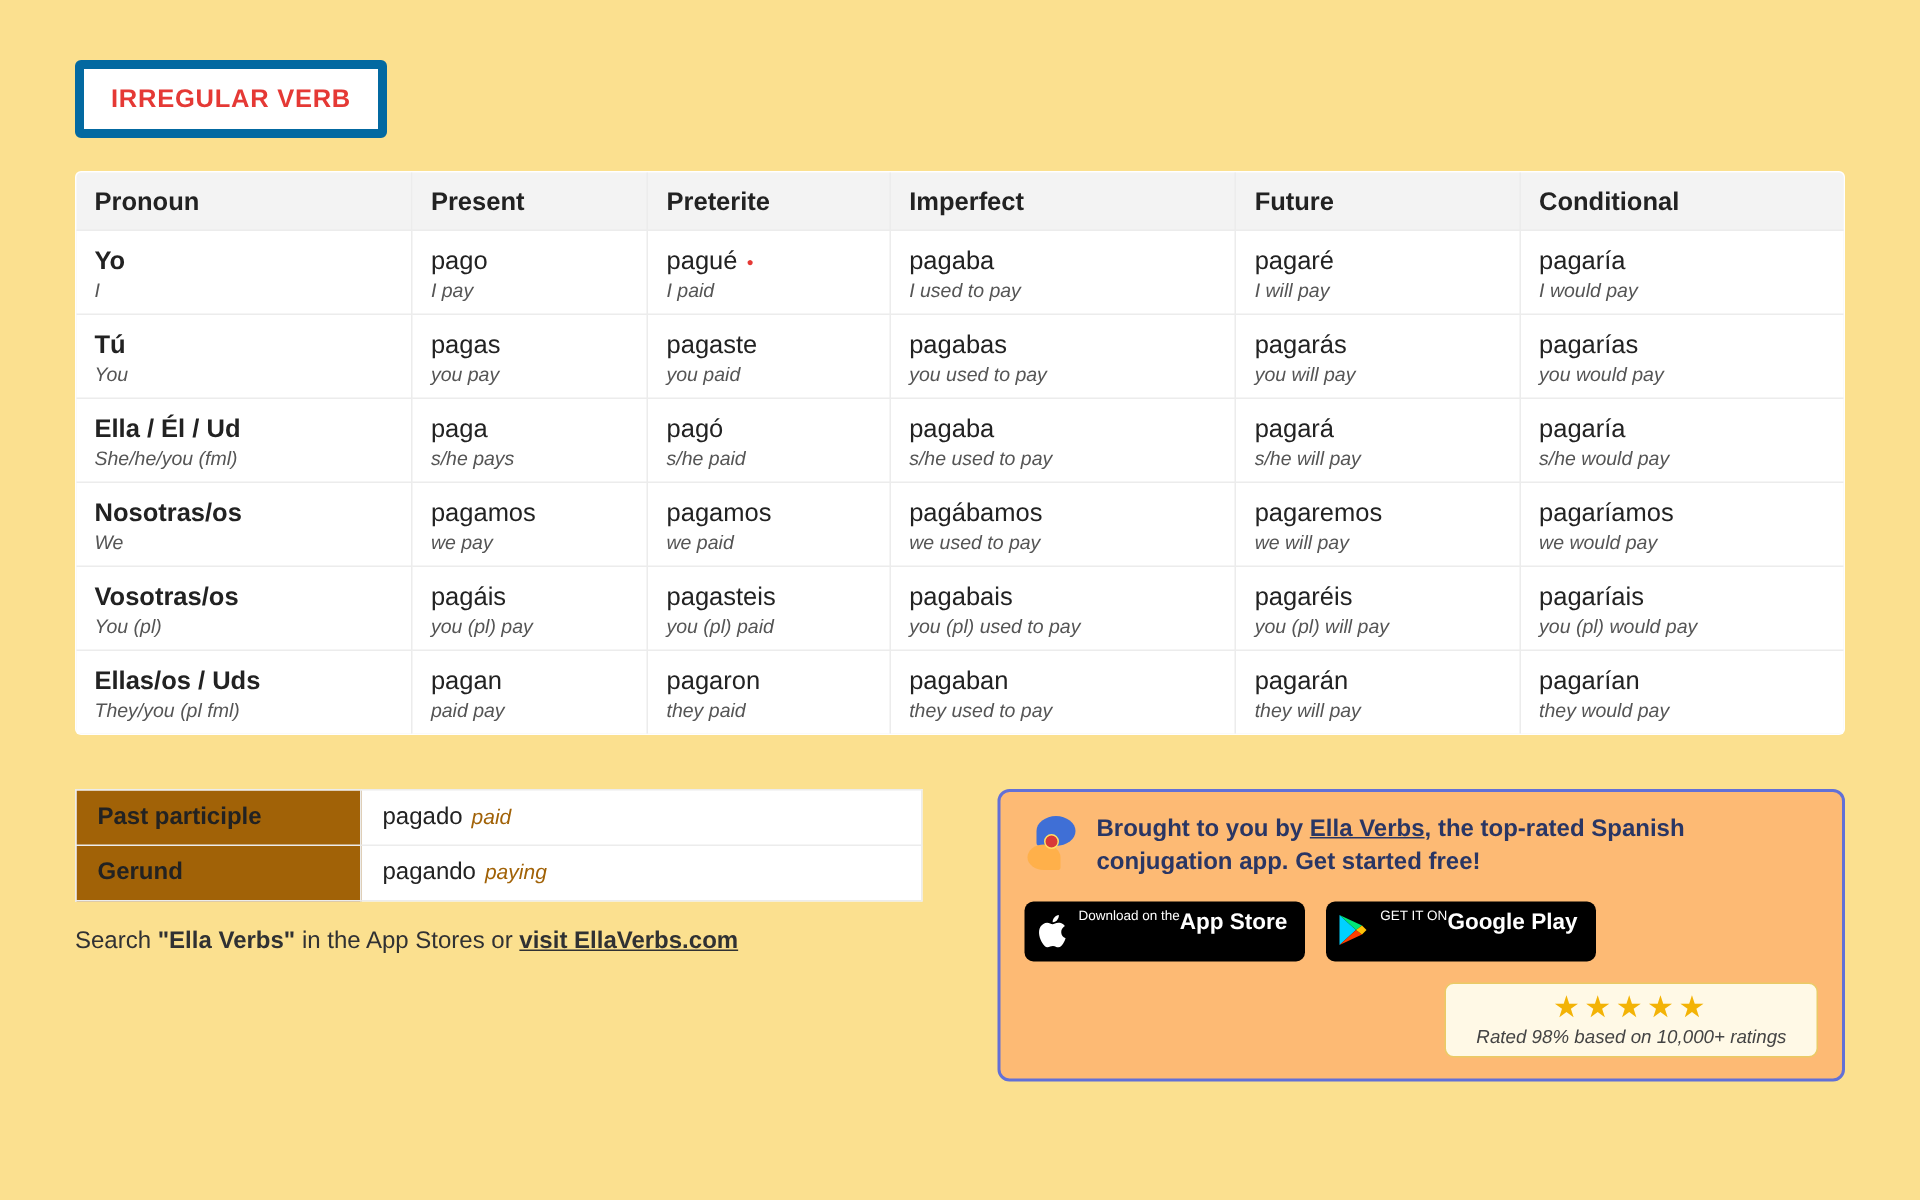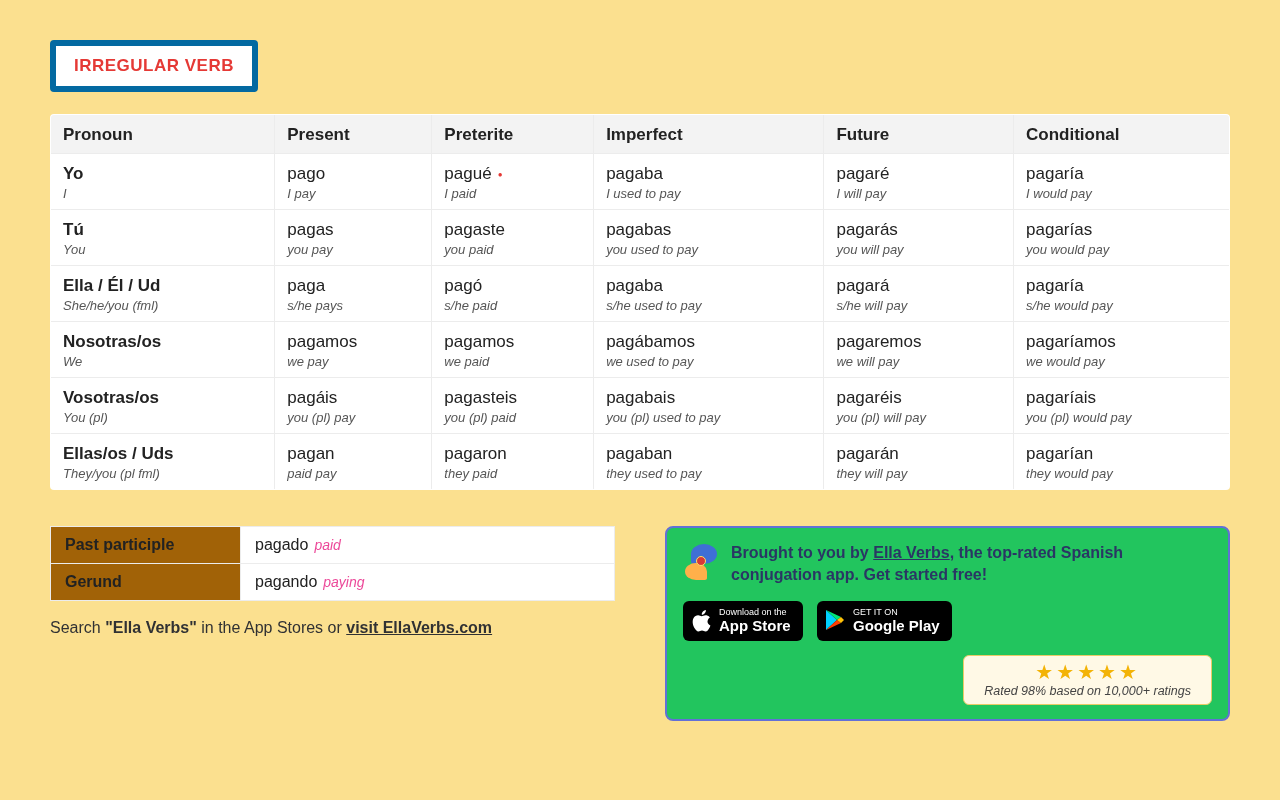--- a/index.html
+++ b/index.html
@@ -35,44 +35,44 @@
   .conj-table th { background: #f3f3f3; font-weight: 700; font-size: 17px; }
   .cell-main { font-size: 17px; color: #222; }
   .cell-sub { font-size: 13px; font-style: italic; color: #555; margin-top: 2px; }
   .dot::after { content: "●"; color: #e53935; font-size: 8px; margin-left: 6px; vertical-align: middle;}
   
   .bottom-row { display: flex; gap: 50px; margin-top: 36px; align-items: flex-start; }
   .participle-box { flex: 0 0 565px; }
   .participle-table { width: 100%; border-collapse: collapse; background: #fff; border:1px solid #e1e1e1;}
   .participle-table td { border:1px solid #ececec; padding: 9px 14px; font-size: 16px;}
   .participle-table td:first-child { background: #a16207; font-weight: 700; width: 190px;}
-  .participle-table .it { font-style: italic; font-size: 14px; color: #ec4899; margin-left: 6px;}
+  .participle-table .it { font-style: italic; font-size: 14px; color: #a16207; margin-left: 6px;}
   .search-note { margin-top: 18px; font-size: 16px; color: #303133;}
   .search-note .bold { font-weight: 800; }
   .search-note .link { text-decoration: underline; font-weight: 700; }
 
   .promo {
-    flex: 1; background: #22c55e;
+    flex: 1; background: #fdba74;
     border: 2px solid #6270d6; border-radius: 8px;
     padding: 14px 16px 14px 16px;
   }
   .promo-top { display: flex; gap: 12px; align-items: flex-start; }
   .promo-icon {
     width: 36px; height: 36px; position: relative; flex-shrink:0; margin-top:2px;
   }
   .bubble1 { position:absolute; width:26px; height:20px; background:#3f6fd6; border-radius:50% 50% 50% 10%; top:0; left:8px;}
   .bubble2 { position:absolute; width:22px; height:17px; background:#ffb04a; border-radius:50% 50% 10% 50%; bottom:0; left:2px;}
   .flagdot { position:absolute; width:10px; height:10px; background:#d93838; border-radius:50%; top:12px; left:13px; border:1px solid #ffe066;}
   .promo-text { font-size: 16px; font-weight: 700; color: #2a3664; line-height: 1.4;}
   .promo-text .link { text-decoration: underline; }
   .promo-buttons { display: flex; gap: 14px; margin-top: 14px; align-items: stretch; flex-wrap: wrap;}
   .store-badge {
     background:#000; color:#fff; border-radius:6px;
     padding:5px 12px 5px 36px; position:relative; min-width:120px; height:40px;
-    display:flex; flex-direction:column; justify-content:center; line-height:1;
+    display:flex; flex-direction:row; justify-content:center; line-height:1;
   }
   .store-badge .small { font-size:9px; }
   .store-badge .big { font-size:15px; font-weight:600; margin-top:1px;}
   .store-badge svg { position:absolute; left:8px; top:8px; }
   .rating-box {
     border:1px solid #eacb66; background:#fff9e6; border-radius:6px;
     padding:6px 20px 6px 20px; text-align:center; margin-left:auto;
     min-width: 245px;
   }
   .stars { color:#f3b306; font-size:20px; letter-spacing:3px; line-height:1;}

